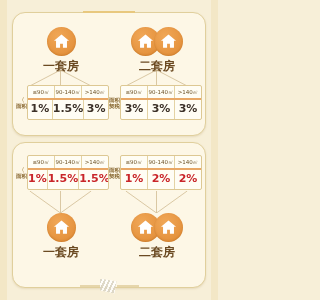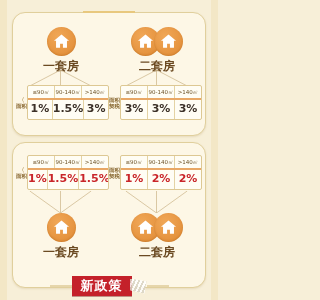--- a/index.html
+++ b/index.html
@@ -273,16 +273,15 @@
             </svg>
         </div>
       </div>
       <div class="hlabel">二套房</div>
     </div>
   </div>
 </div>
 
 <div class="banner-bot">
   <div class="wing"></div>
-  <div class="tab">新政策</div>
   <div class="ribbon"></div>
   <div class="wing"></div>
 </div>
 
 </body></html>

